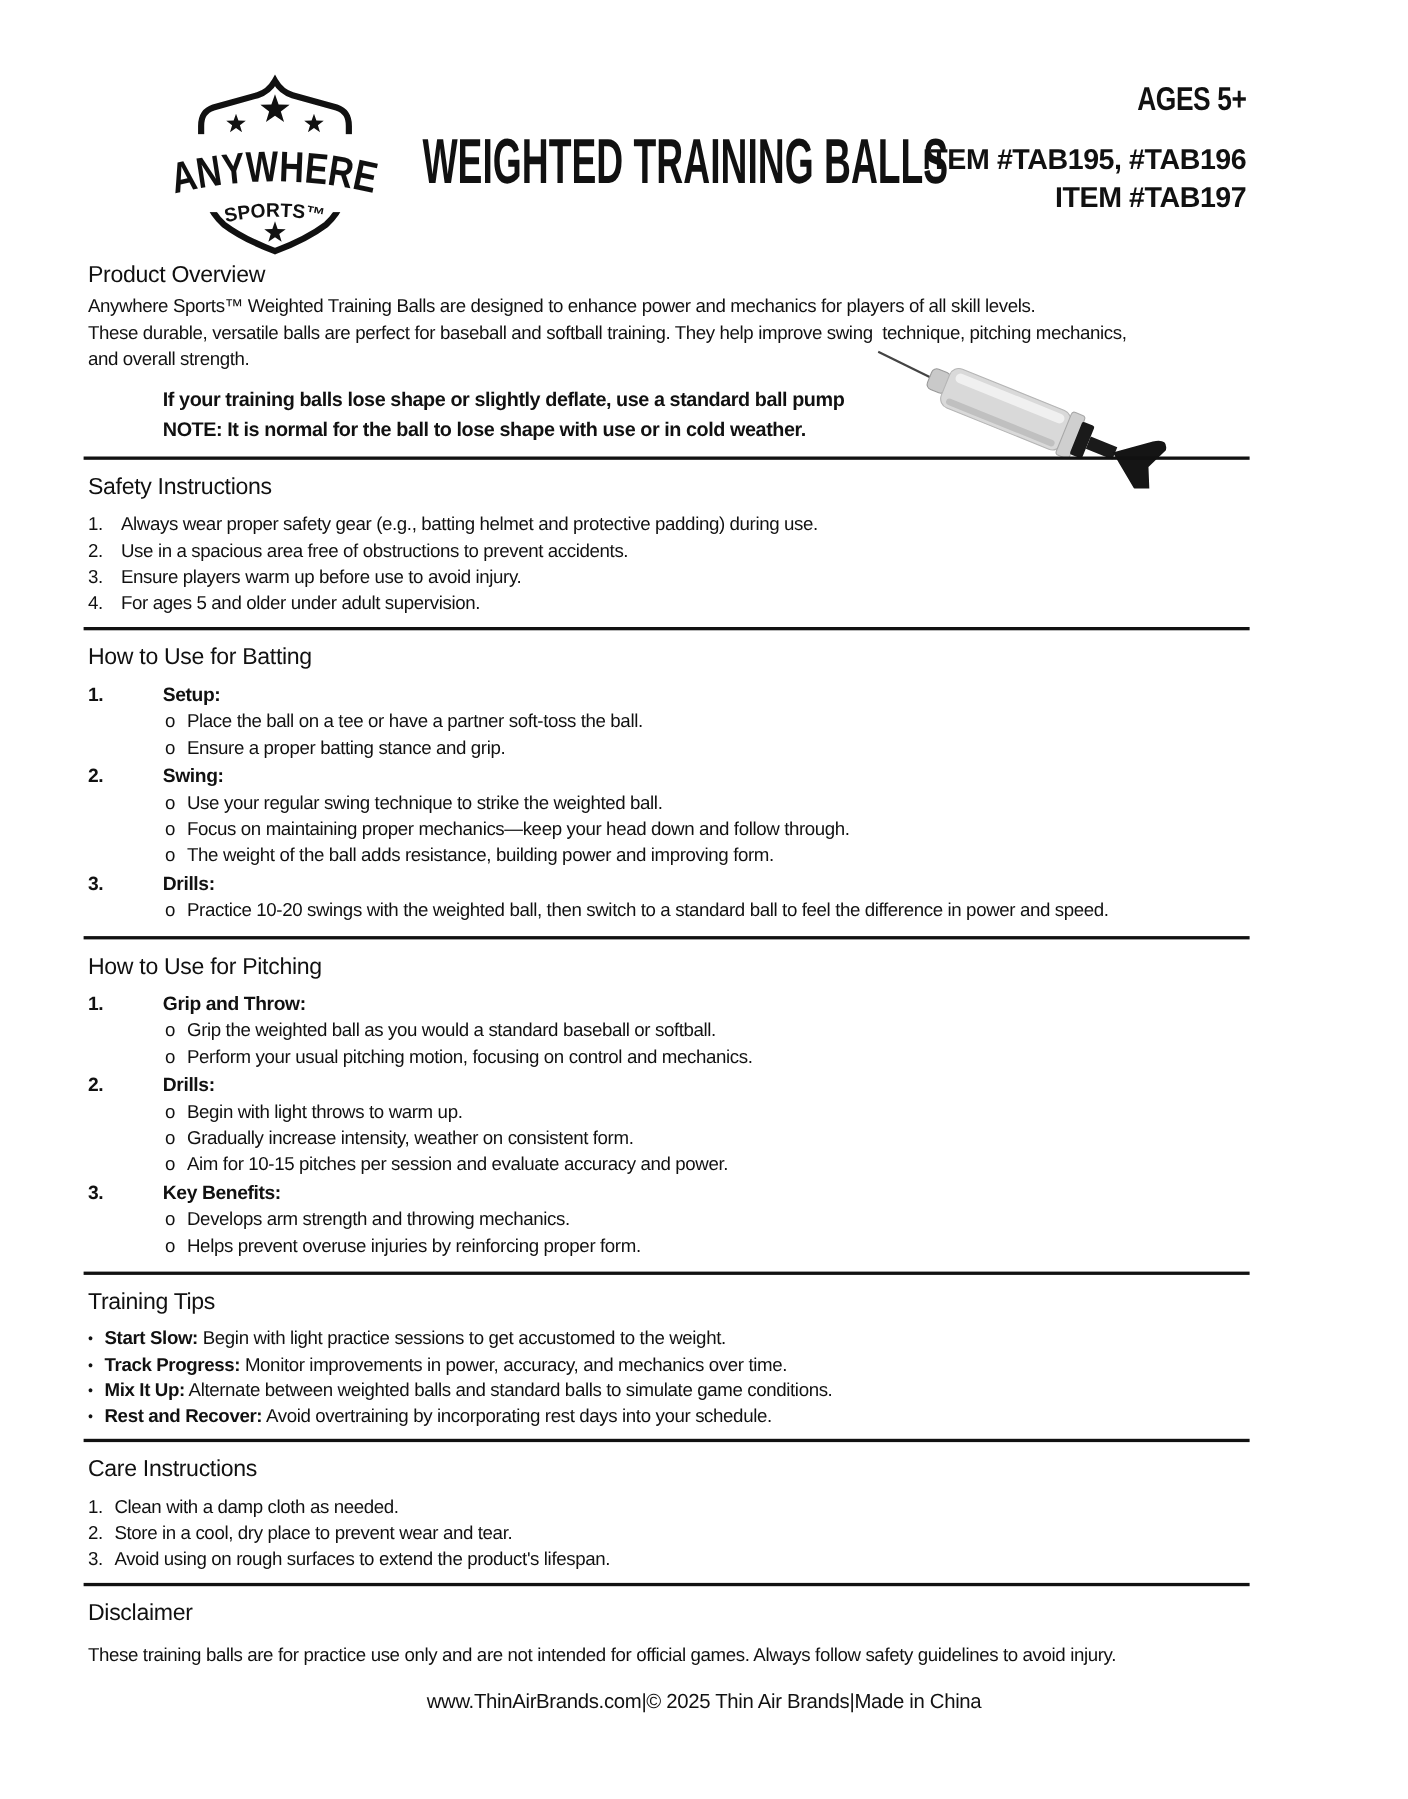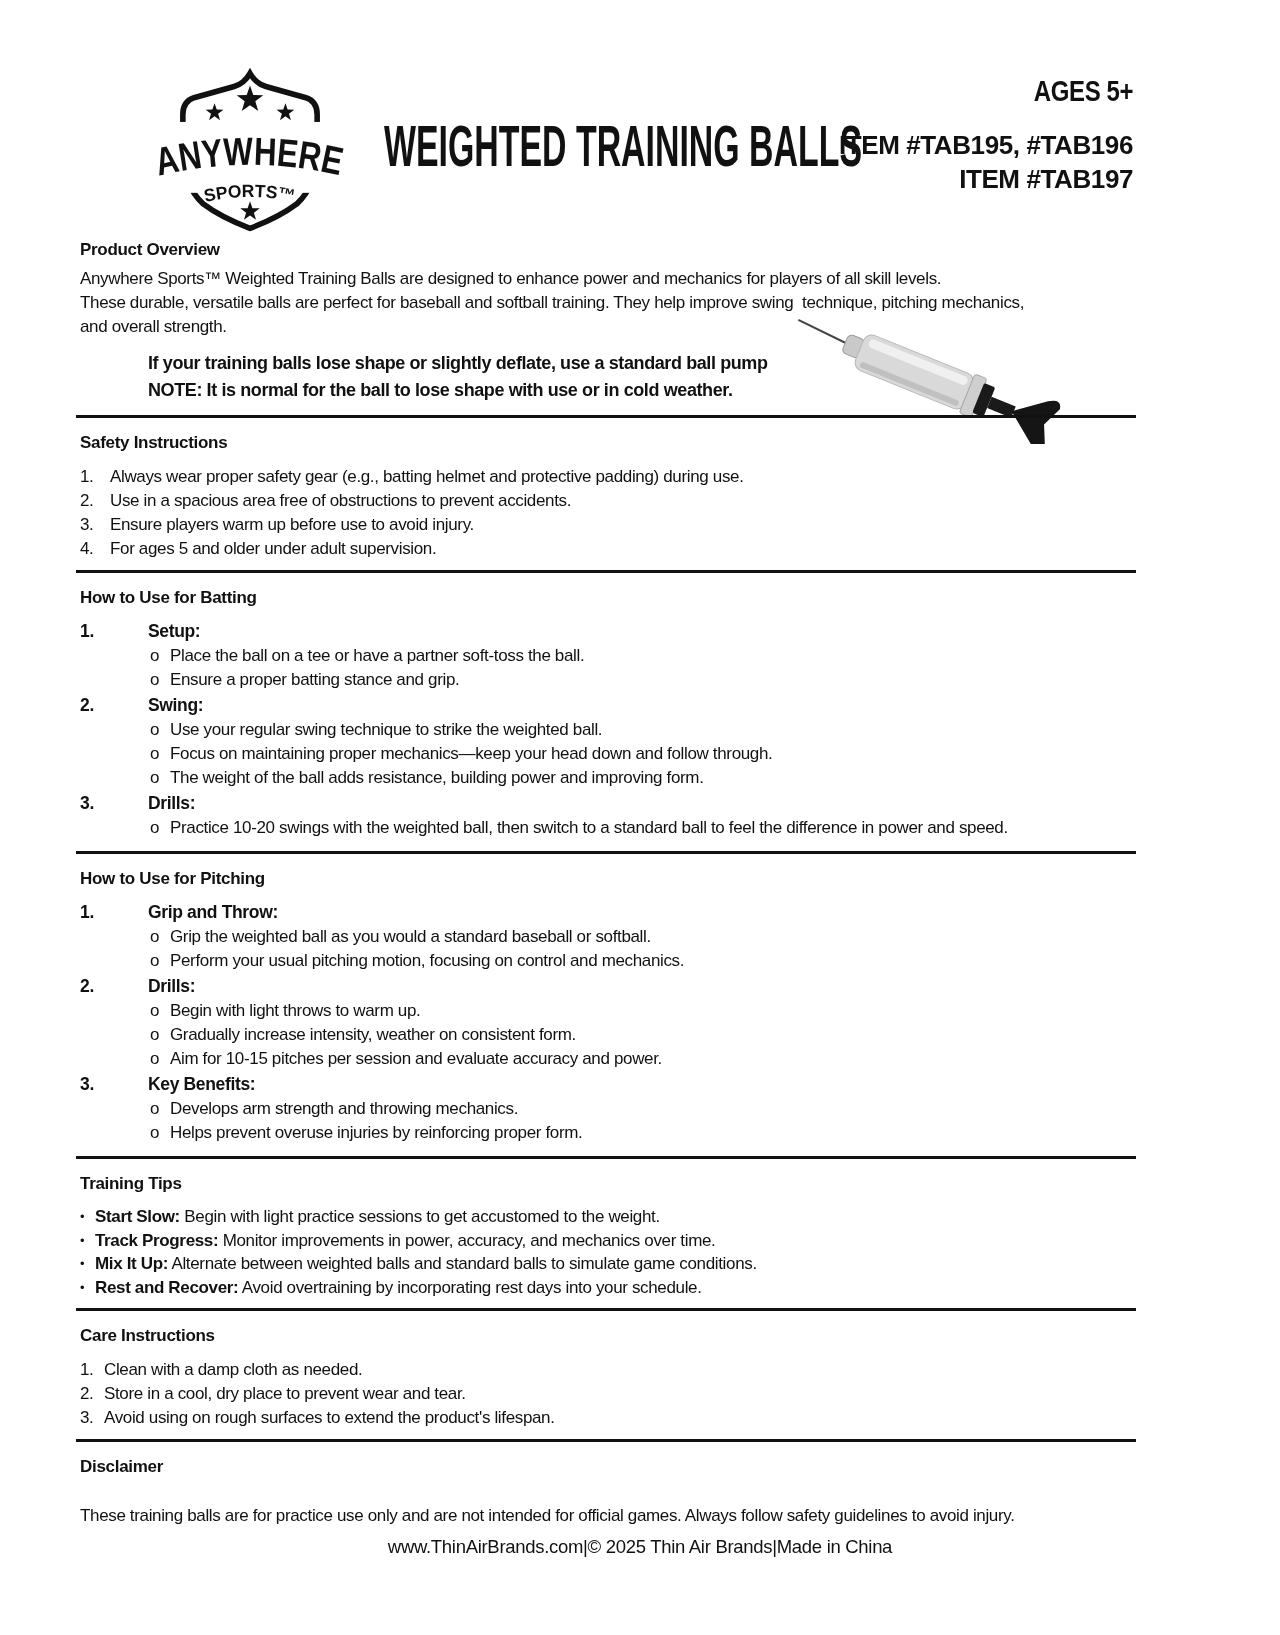--- a/index.html
+++ b/index.html
@@ -19,21 +19,21 @@
   .ages{
     font-size:30px;font-weight:bold;letter-spacing:-0.5px;
     transform:scaleX(0.8);transform-origin:right center;white-space:pre;
   }
   .item-line{font-size:26px;font-weight:bold;letter-spacing:-0.4px;margin-top:3px;white-space:pre;}
   .item-lines{margin-top:22px;}
   #pump-svg{position:absolute;left:788px;top:296px;width:300px;height:148px;}
 
   
   #main{position:absolute;left:80px;top:238px;width:1056px;}
-  .h{font-size:17px;font-weight:bold;letter-spacing:-0.3px;line-height:24px;white-space:pre;}
+  .h{font-size:21px;font-weight:normal;letter-spacing:-0.3px;line-height:24px;white-space:pre;}
   .body-line{font-size:17px;letter-spacing:-0.35px;line-height:24px;white-space:pre;}
   .ov-lines{margin-top:5px;}
   .note{margin-left:68px;margin-top:11px;}
   .note-line{font-size:18px;font-weight:bold;letter-spacing:-0.4px;line-height:27px;white-space:pre;}
   .u{text-decoration:underline;}
   .rule{height:3px;background:#111;margin-left:-4px;width:1060px;}
   .r1{margin-top:11px;} .r2{margin-top:9px;} .r3{margin-top:11px;}
   .r4{margin-top:11px;} .r5{margin-top:9px;} .r6{margin-top:9px;}
   .sec-h{margin-top:13px;}
   .num-list{margin-top:10px;}
@@ -46,21 +46,21 @@
   .step-title .n{width:68px;flex:none;font-weight:bold;white-space:pre;}
   .step-title .t{font-weight:bold;white-space:pre;}
   .bullet{display:flex;padding-left:70px;font-size:17px;letter-spacing:-0.35px;line-height:24px;}
   .bullet .o{width:20px;flex:none;white-space:pre;}
   .bullet .bt{white-space:pre;}
   .tips{margin-top:9px;}
   .tip-row{display:flex;font-size:17px;letter-spacing:-0.35px;line-height:23.5px;}
   .tip-row .m{width:15px;flex:none;font-size:13px;line-height:23.5px;white-space:pre;}
   .tip-row .tt{white-space:pre;}
   .tip-row .tt b{letter-spacing:-0.35px;}
-  .disc-text{margin-top:25px;}
+  .disc-text{margin-top:14px;}
   
   #footer{
     position:absolute;left:0;top:1536px;width:100%;
     display:flex;justify-content:center;align-items:center;
     font-size:18.5px;letter-spacing:-0.3px;
   }
   #footer span{white-space:pre;}
 </style>
 </head>
 <body>

